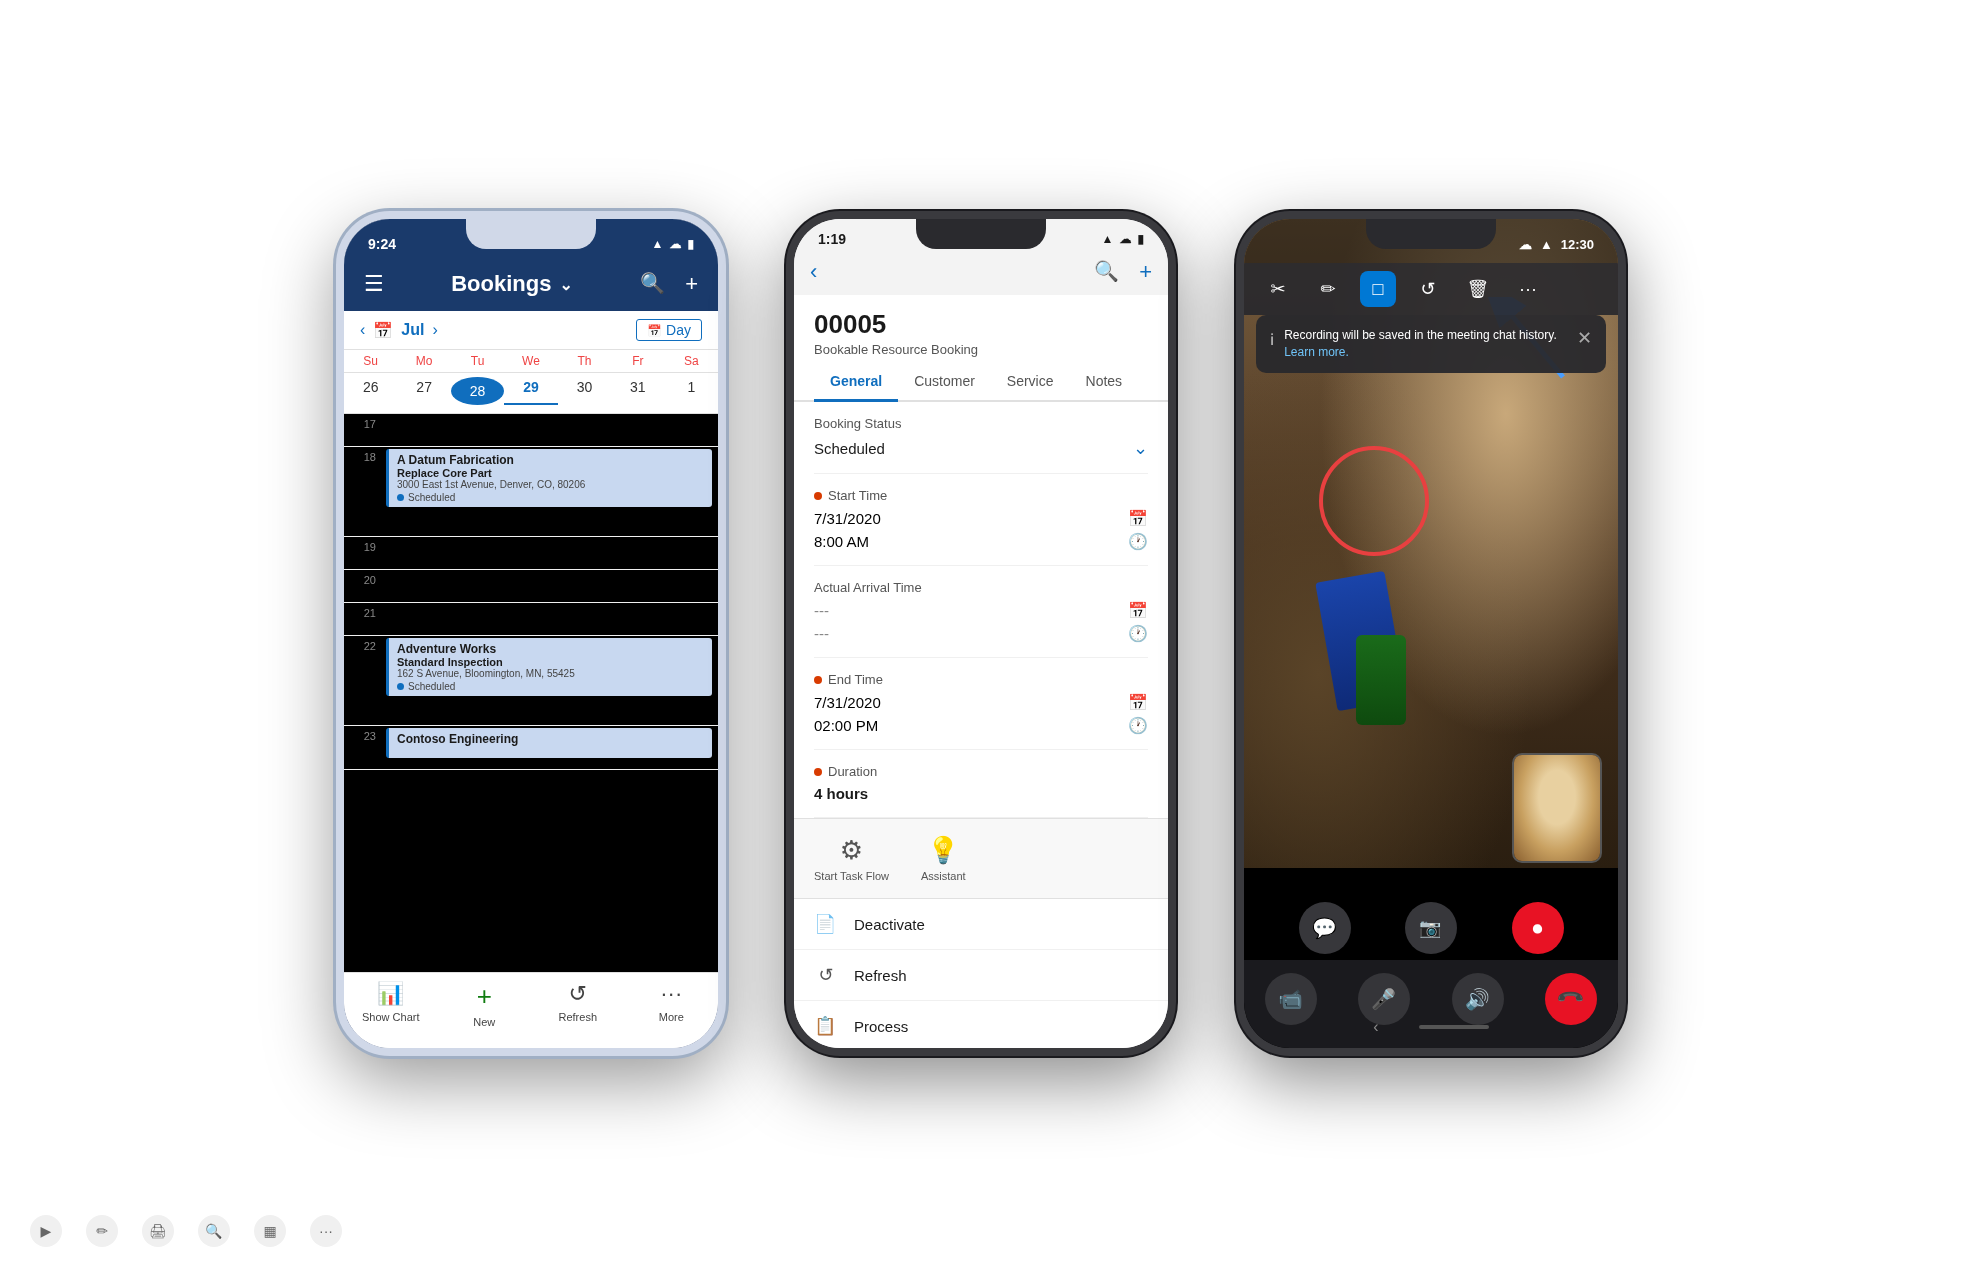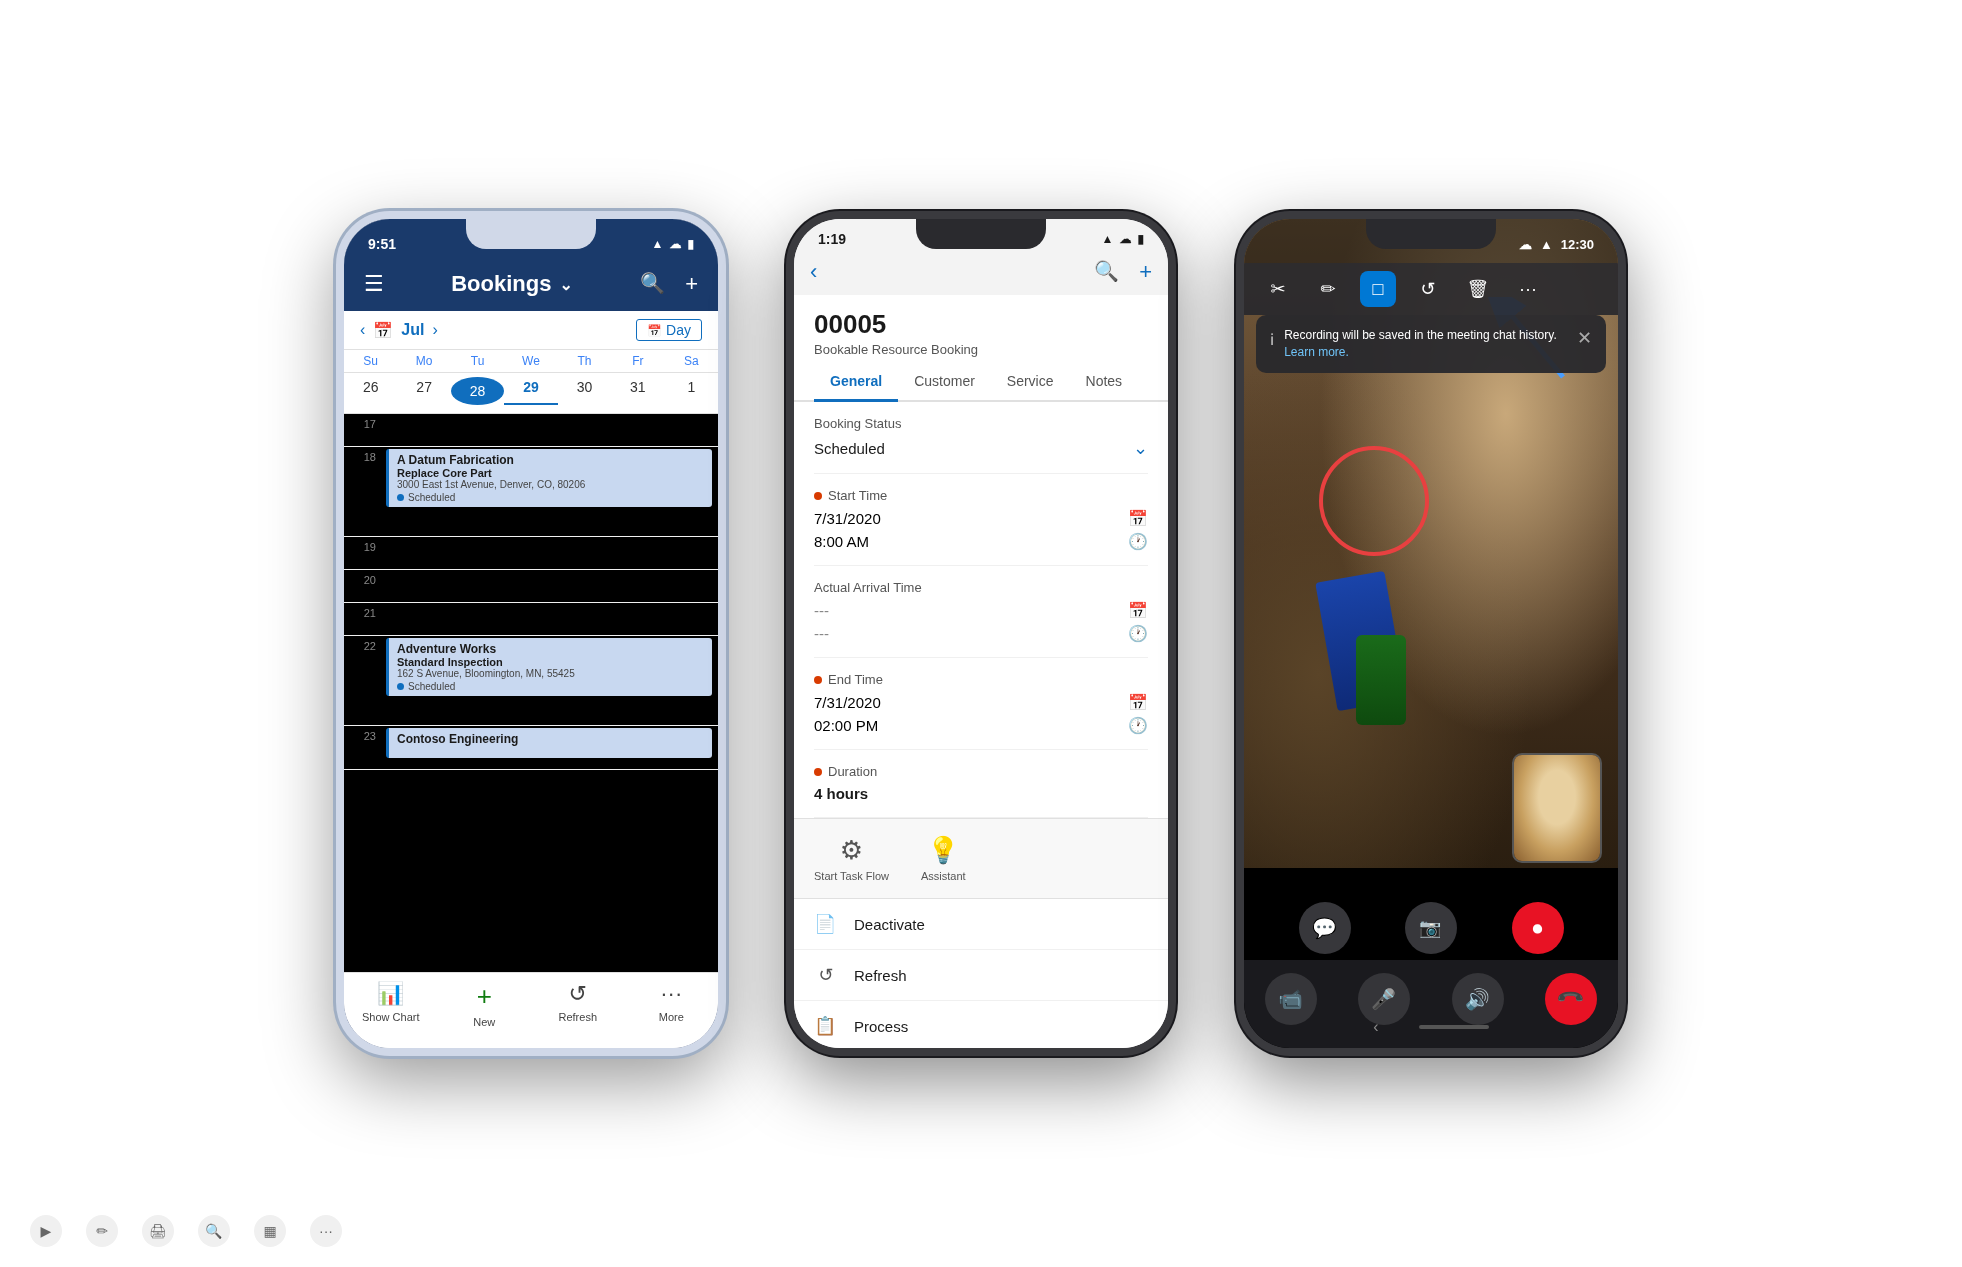--- a/index.html
+++ b/index.html
@@ -90,21 +90,21 @@
     .cal-nav-left { display: flex; align-items: center; gap: 8px; }
     .cal-nav-icon { color: #106ebe; font-size: 16px; cursor: pointer; }
     .cal-month { font-size: 16px; font-weight: 600; color: #106ebe; }
     .cal-day-btn { color: #106ebe; font-size: 14px; border: 1px solid #106ebe; padding: 2px 10px; border-radius: 3px; }
     .cal-header-row {
       background: white;
       display: flex;
       padding: 4px 0;
       border-bottom: 1px solid #e0e0e0;
     }
-    .cal-header-row .ch { flex: 1; text-align: center; font-size: 12px; color: #3b82f6; }
+    .cal-header-row .ch { flex: 1; text-align: center; font-size: 12px; color: #ef4444; }
     .cal-dates-row {
       background: white;
       display: flex;
       padding: 4px 0 8px;
       border-bottom: 1px solid #e0e0e0;
     }
     .cal-dates-row .cd { flex: 1; text-align: center; font-size: 14px; color: #333; padding: 2px 0; }
     .cd.today { background: #106ebe; color: white; border-radius: 50%; width: 28px; height: 28px; display: flex; align-items: center; justify-content: center; margin: 0 auto; }
     .cd.selected { color: #106ebe; font-weight: 700; border-bottom: 2px solid #106ebe; }
     .cal-body {
@@ -434,21 +434,21 @@
 </head>
 <body>
 
 <div class="scene">
 
   <div class="phone phone-1">
     <div class="notch"></div>
     <div class="p1-content">
 
       <div class="p1-status-bar">
-        <span>9:51</span>
+        <span>9:24</span>
         <div class="status-icons">
           <span>▲</span>
           <span>☁</span>
           <span>▮</span>
         </div>
       </div>
 
       <div class="p1-header">
         <span style="font-size:22px;">☰</span>
         <div class="p1-title">

